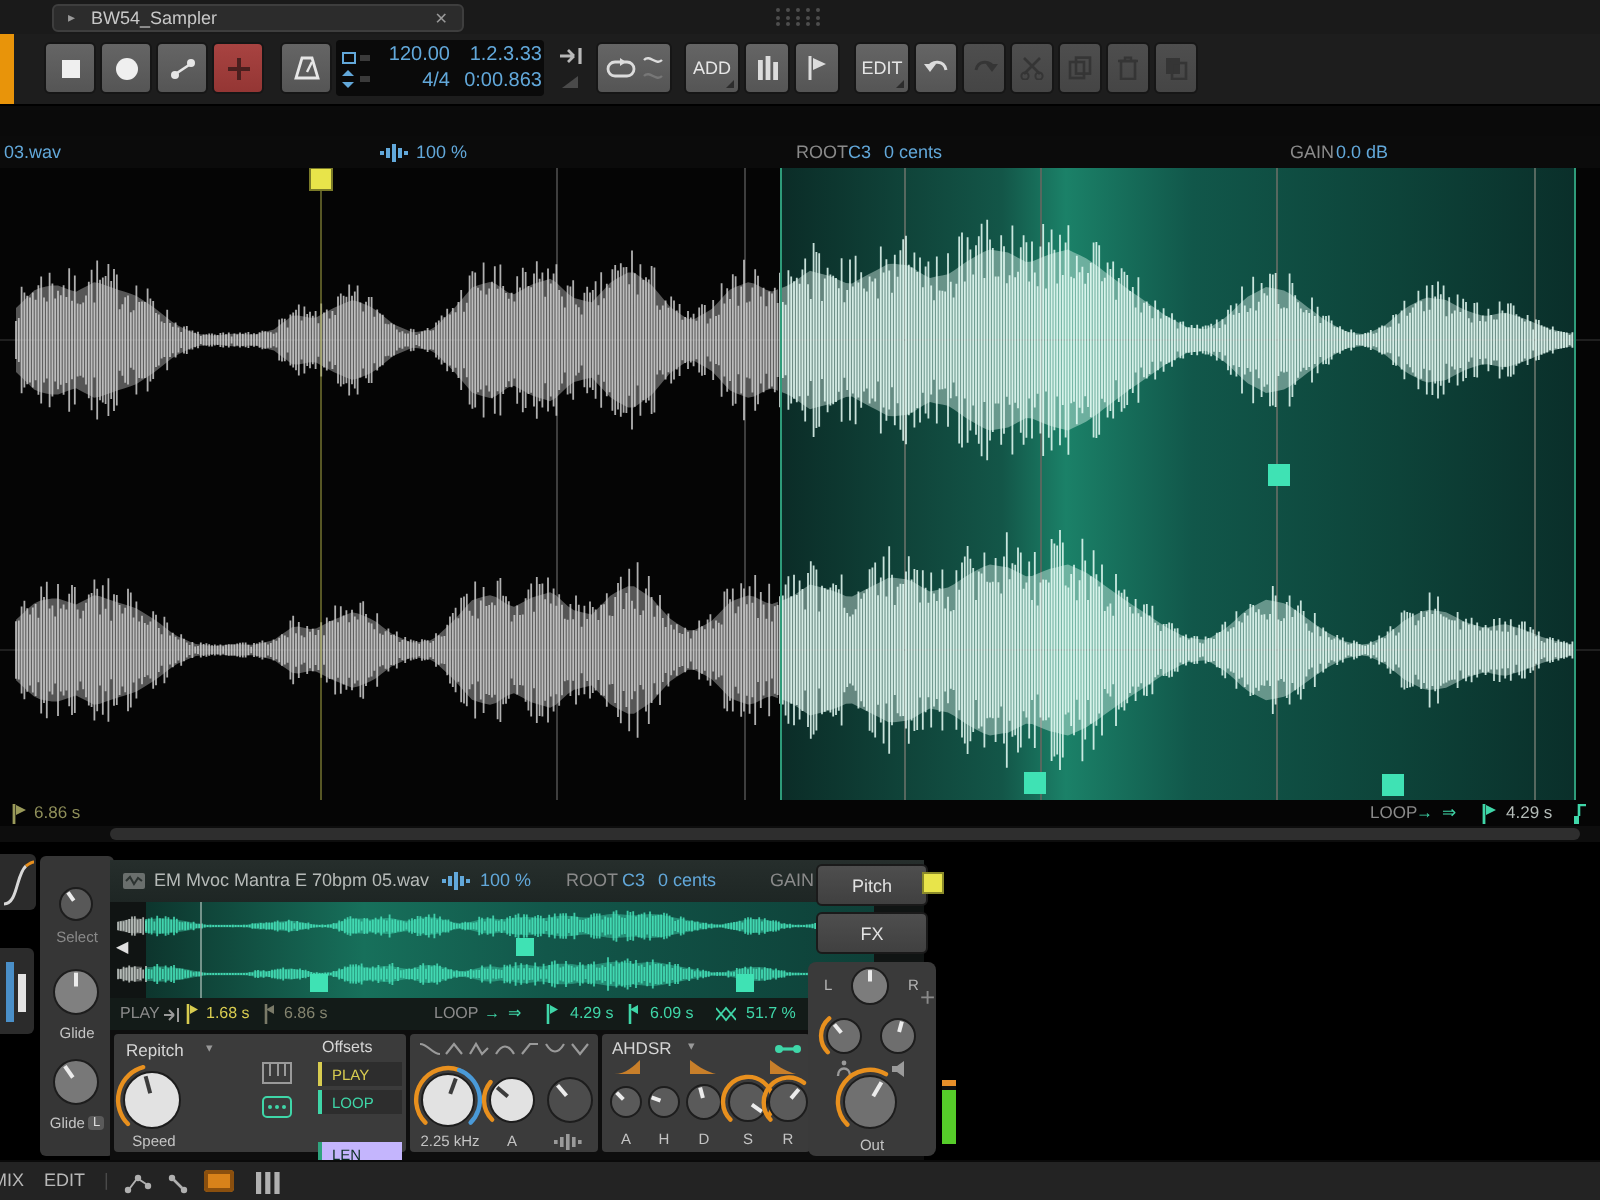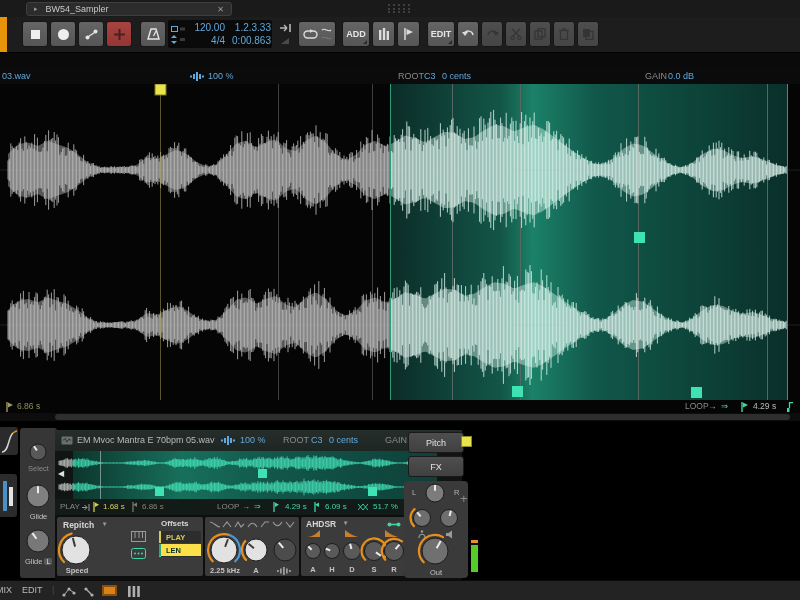--- a/index.html
+++ b/index.html
@@ -17,21 +17,21 @@
   .tab .x{margin-right:7px;font-size:8px;color:#9a9a9a;}
   .dots{position:absolute;left:388px;top:4px;width:24px;height:10px;
         display:grid;grid-template-columns:repeat(5,1fr);grid-template-rows:repeat(3,1fr);gap:1px;}
   .dots i{width:2px;height:2px;background:#4d4d4d;border-radius:50%;}
   
   .toolbar{position:absolute;left:0;top:17px;width:800px;height:35px;background:#1d1d1d;
            border-bottom:1px solid #000;}
   .accent{position:absolute;left:0;top:0;width:7px;height:35px;background:#e8940a;}
   .tbtn{position:absolute;top:4px;height:26px;background:linear-gradient(#656565,#555);
         border:1px solid #161616;border-radius:3px;display:flex;align-items:center;
-        justify-content:center;box-sizing:border-box;color:#dcdcdc;font-weight:bold;}
+        justify-content:center;box-sizing:border-box;color:#dcdcdc;}
   .tbtn.dim{background:linear-gradient(#4e4e4e,#454545);color:#333;}
   .tbtn.red{background:linear-gradient(#a84341,#943634);}
   .tbtn .lbl{font-size:9px;color:#e6e6e6;}
   .corner:after{content:"";position:absolute;right:2px;bottom:2px;border-left:4px solid transparent;
         border-bottom:4px solid #2c2c2c;}
   .display{position:absolute;left:168px;top:3px;width:104px;height:28px;background:#0a0a0a;
            border-radius:2px;display:flex;align-items:center;}
   .dcol{display:flex;flex-direction:column;justify-content:center;gap:1px;}
   .dnum{font-size:10px;color:#62a8da;text-align:right;line-height:12px;}
   .punch{position:absolute;left:277px;top:4px;width:16px;height:26px;display:flex;
@@ -52,21 +52,21 @@
   .minibox{position:absolute;background:#2b2b2b;border-radius:0 3px 3px 0;}
   .knobstrip{position:absolute;left:20px;top:7px;width:37px;height:150px;background:#363636;border-radius:3px;}
   .klabel{position:absolute;width:100%;text-align:center;font-size:7.5px;color:#c4c4c4;}
   .klabel.dim{color:#8a8a8a;}
   .device{position:absolute;left:55px;top:9px;width:407px;height:188px;background:#0e0e0e;}
   .dev-head{position:absolute;left:0;top:0;width:407px;height:21px;background:linear-gradient(#262e2c,#1e2624);font-size:9px;}
   .dev-head span{position:absolute;top:5px;}
   .dev-wave{position:absolute;left:0;top:21px;width:407px;height:48px;background:#0c110f;}
   .dev-info{position:absolute;left:0;top:69px;width:407px;height:16px;background:#131b18;font-size:8px;}
   .dev-info span{position:absolute;top:3px;}
-  .controls{position:absolute;left:0;top:87px;width:407px;height:61px;display:flex;gap:2px;padding-left:2px;box-sizing:border-box;font-weight:bold;}
+  .controls{position:absolute;left:0;top:87px;width:407px;height:61px;display:flex;gap:2px;padding-left:2px;box-sizing:border-box;}
   .panel{position:relative;background:#3b3b3b;border-radius:2px;height:59px;}
   .ptext{position:absolute;font-size:8.5px;color:#d6d6d6;}
   .offbox{position:absolute;left:102px;width:42px;height:12px;background:#2d2d2d;font-size:7.5px;
           display:flex;align-items:center;padding-left:5px;box-sizing:border-box;border-left:2px solid;}
   .knob{position:absolute;transform:translate(-50%,-50%);}
   .notebtn{position:absolute;width:56px;height:21px;background:linear-gradient(#4e4e4e,#404040);
            border:1px solid #1a1a1a;border-radius:3px;display:flex;align-items:center;justify-content:center;
            font-size:9px;color:#e2e2e2;box-sizing:border-box;}
   .outpanel{position:absolute;left:404px;top:60px;width:64px;height:97px;background:#3a3a3a;border-radius:4px;}
   .meter{position:absolute;left:471px;top:119px;width:7px;height:32px;background:#101010;}
@@ -473,21 +473,21 @@
               <circle cx="7.5" cy="5.5" r="1" fill="#3fd6a8"></circle>
               <circle cx="11" cy="5.5" r="1" fill="#3fd6a8"></circle>
             </svg>
           <span class="ptext" style="left:104px;top:2px;font-size:8px;">Offsets</span>
           <div class="offbox" style="top:14px;border-color:#d8cc50;color:#d8cc50;">
             <span>PLAY</span>
             </div>
           <div class="offbox" style="top:28px;border-color:#3fd6a8;color:#3fd6a8;">
             <span>LOOP</span>
             </div>
-          <div class="offbox" style="top:27px;border-color:#2fa37e;background:#fde047;color:#0a2e22;">
+          <div class="offbox" style="top:54px;border-color:#2fa37e;background:#c4b5fd;color:#0a2e22;">
             <span>LEN</span>
             </div>
         </div>
 
         <div class="panel" style="width:94px;">
           <svg class="abs" style="left:4px;top:3px;" width="86" height="9">
             <g stroke="#9a9a9a" fill="none" stroke-width="1.1">
               <path d="M1,2 C5,2 7,7 11,7"></path>
               <path d="M14,7 L18,2 L22,7"></path>
               <path d="M26,7 L29,2 L32,7 L35,4"></path>

